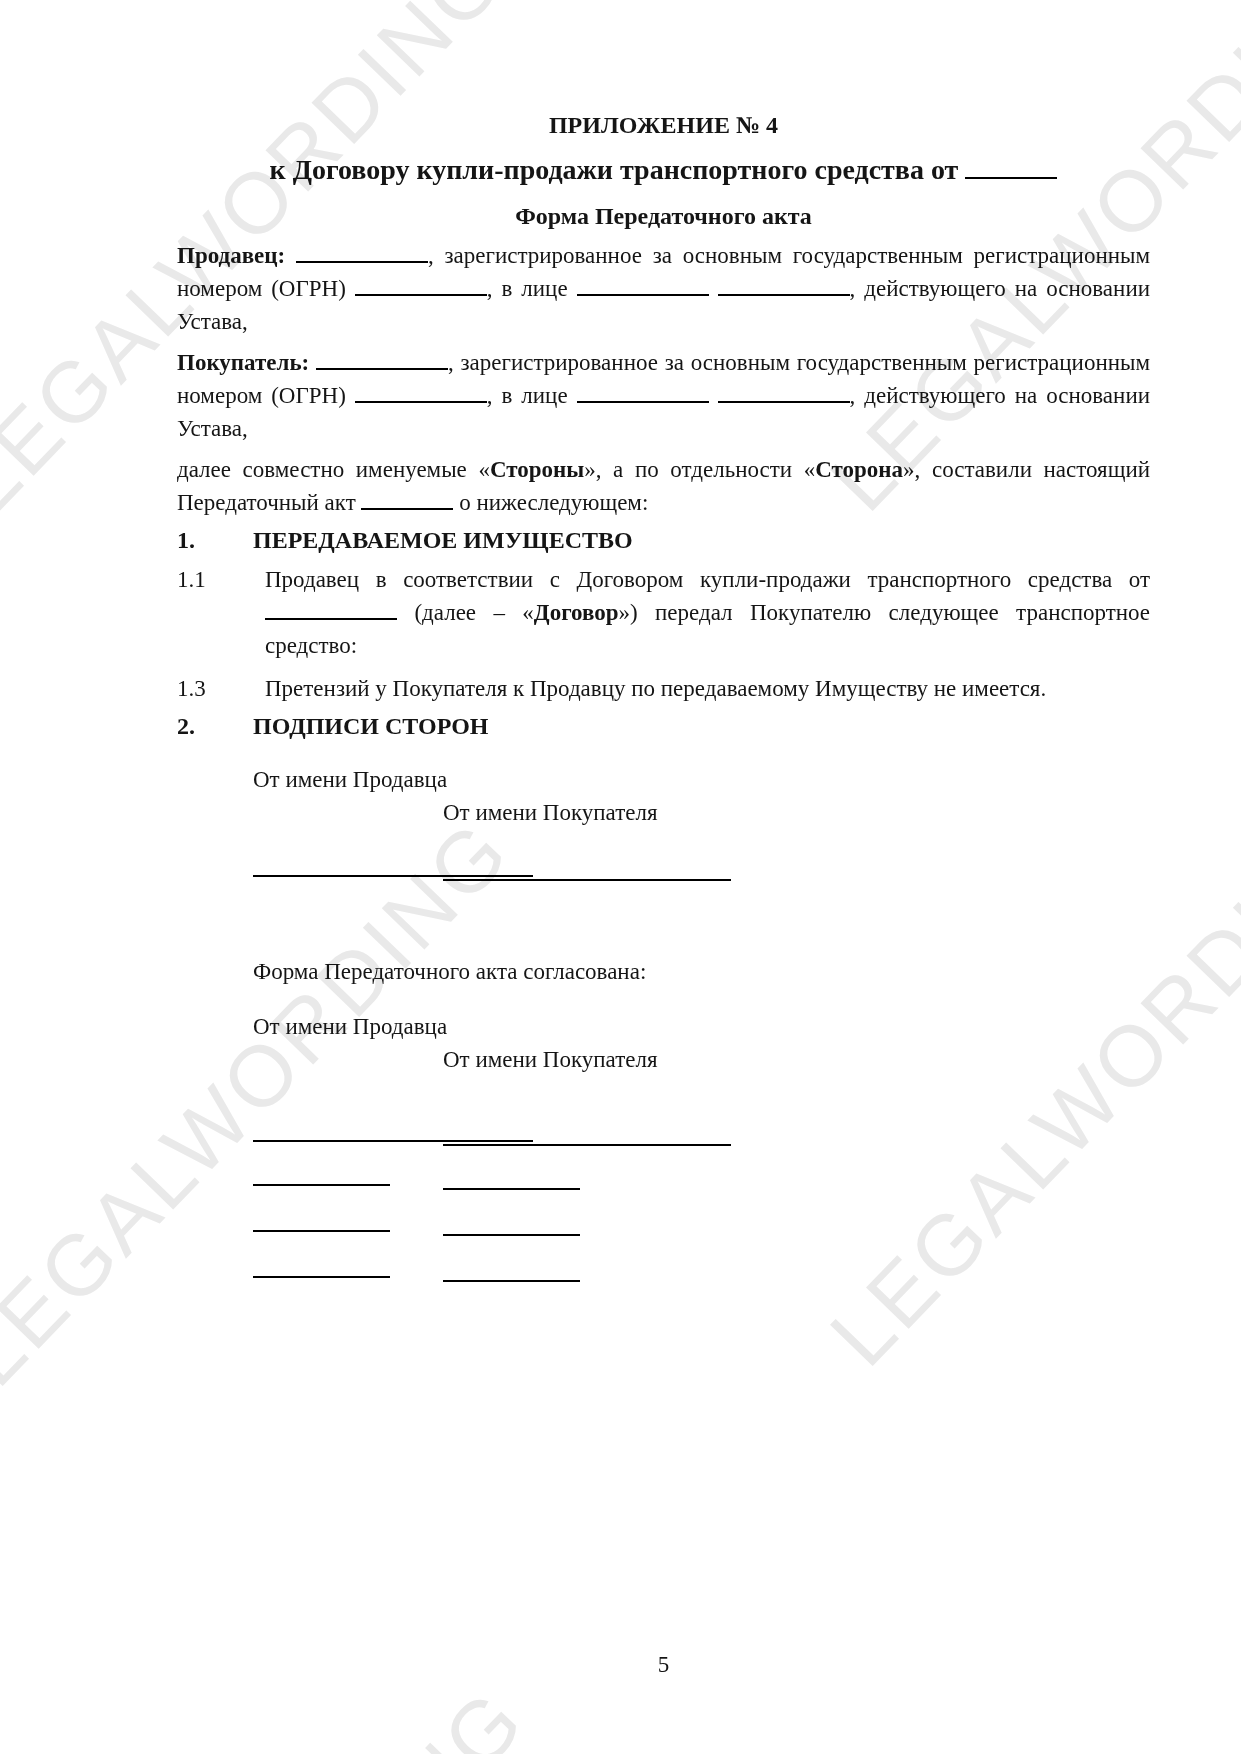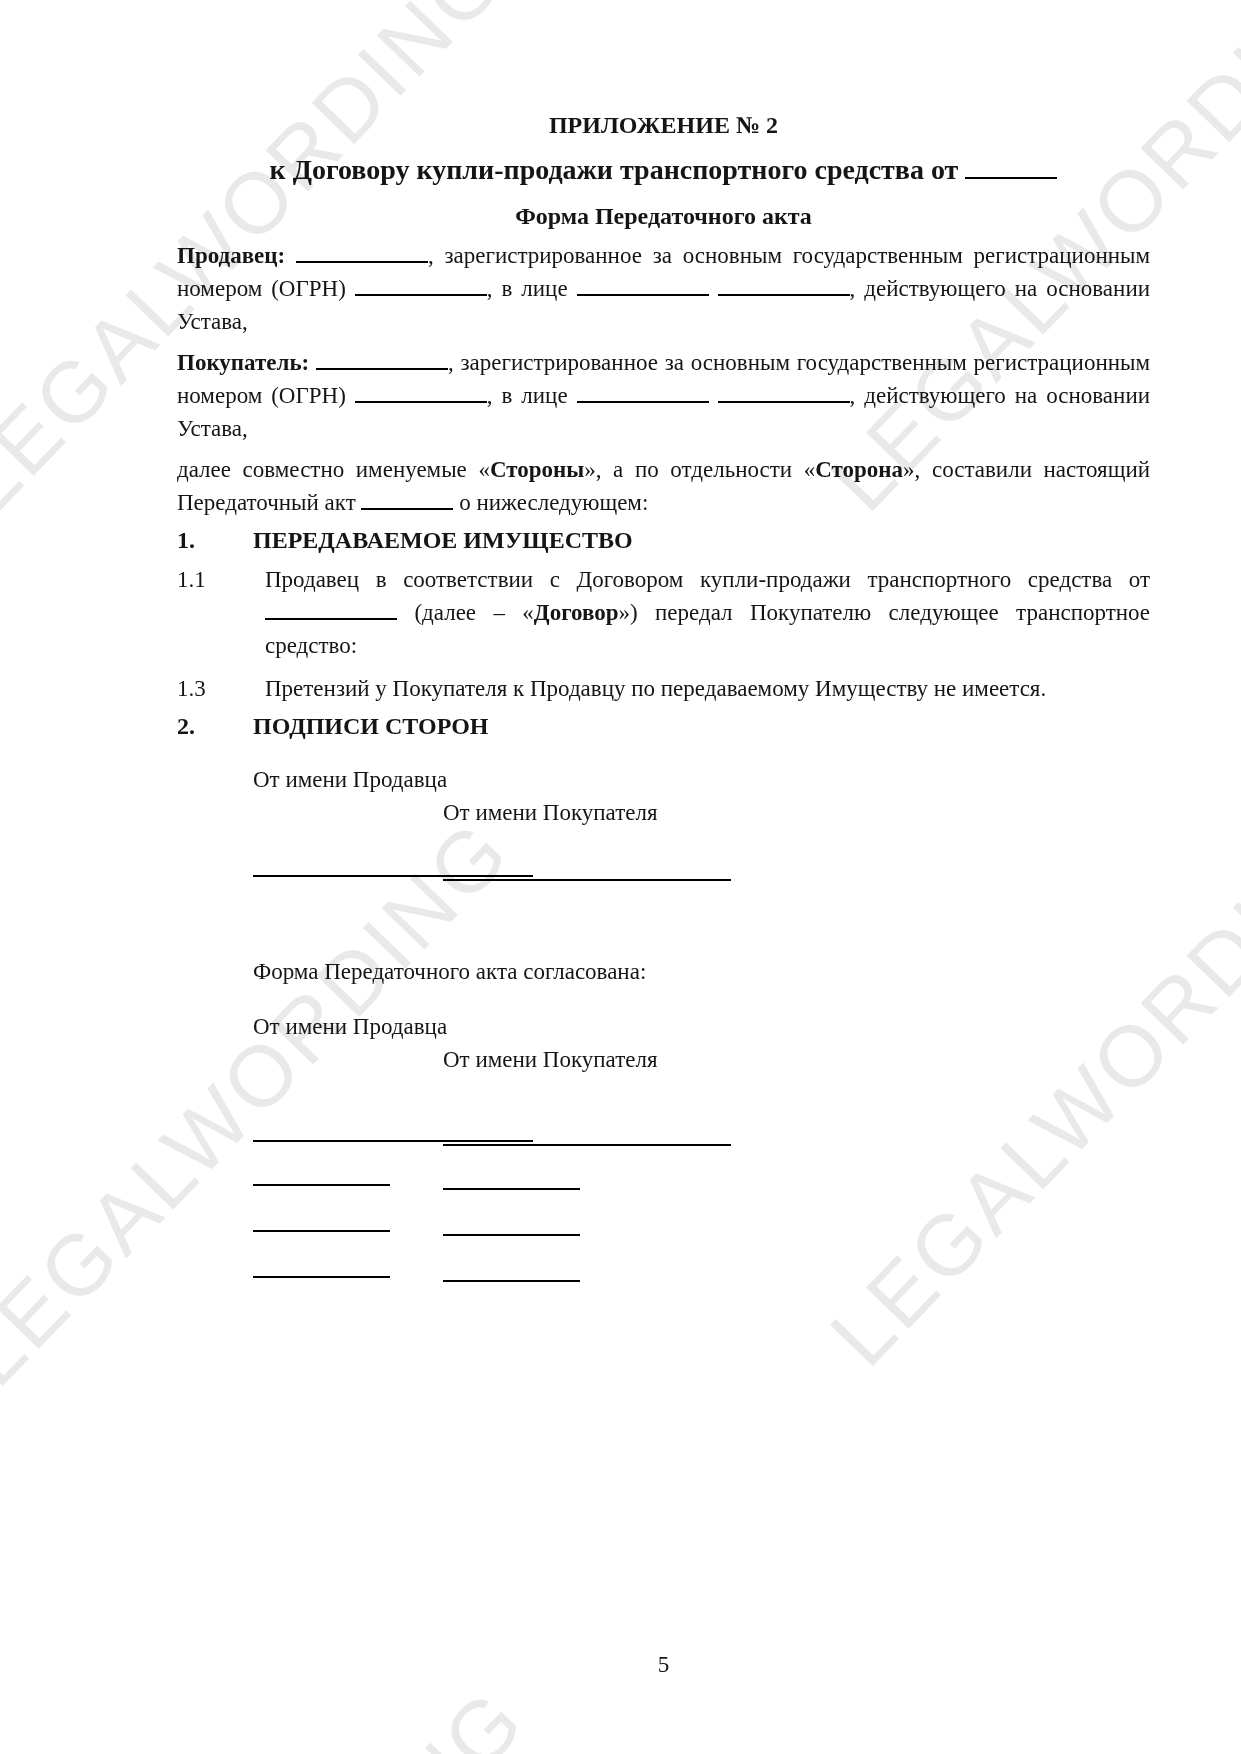--- a/index.html
+++ b/index.html
@@ -81,21 +81,21 @@
 <div class="page">
 
   <span class="wm" style="left:230px;top:230px;">LEGALWORDING</span>
   <span class="wm" style="left:1105px;top:228px;">LEGALWORDING</span>
   <span class="wm" style="left:235px;top:1103px;">LEGALWORDING</span>
   <span class="wm" style="left:1105px;top:1083px;">LEGALWORDING</span>
   <span class="wm" style="left:250px;top:1972px;">LEGALWORDING</span>
 
   <div class="content">
 
-    <div class="title center">ПРИЛОЖЕНИЕ № 2</div>
+    <div class="title center">ПРИЛОЖЕНИЕ № 4</div>
 
     <div class="subtitle center"><span>к Договору купли-продажи транспортного средства от </span><span class="blank bl-md"></span></div>
 
     <div class="form-title center">Форма Передаточного акта</div>
 
     <p class="par first"><span class="b">Продавец:</span><span> </span><span class="blank bl-lg"></span><span>, зарегистрированное за основным государственным регистрационным номером (ОГРН) </span><span class="blank bl-lg"></span><span>, в лице </span><span class="blank bl-lg"></span><span> </span><span class="blank bl-lg"></span><span>, действующего на основании Устава,</span></p>
 
     <p class="par"><span class="b">Покупатель:</span><span> </span><span class="blank bl-lg"></span><span>, зарегистрированное за основным государственным регистрационным номером (ОГРН) </span><span class="blank bl-lg"></span><span>, в лице </span><span class="blank bl-lg"></span><span> </span><span class="blank bl-lg"></span><span>, действующего на основании Устава,</span></p>
 
     <p class="par"><span>далее совместно именуемые «</span><span class="b">Стороны</span><span>», а по отдельности «</span><span class="b">Сторона</span><span>», составили настоящий Передаточный акт </span><span class="blank bl-md"></span><span> о нижеследующем:</span></p>

